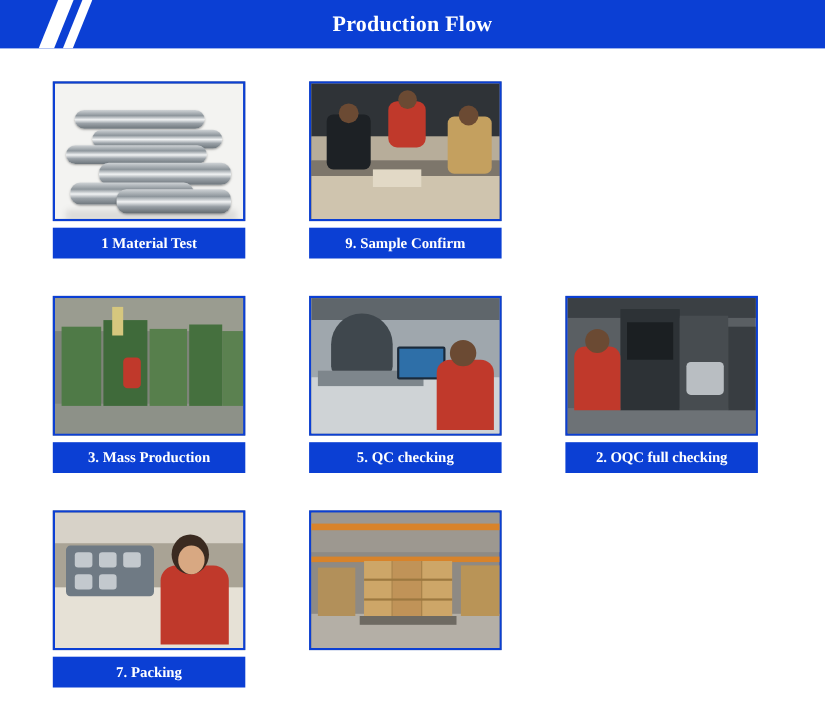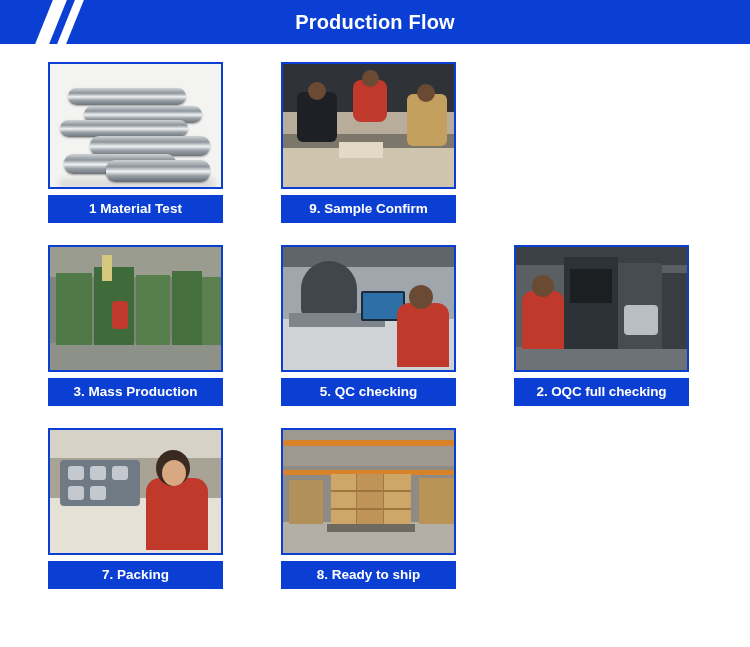--- a/index.html
+++ b/index.html
@@ -11,20 +11,21 @@
     background: #ffffff;
     font-family: "Liberation Sans", sans-serif;
   }
 
   #page {
     position: relative;
     width: 750px;
     height: 647px;
     background: #ffffff;
     overflow: hidden;
+    font-family: Liberation Serif, serif;
   }
 
   
   #header {
     position: absolute;
     left: 0;
     top: 0;
     width: 750px;
     height: 44px;
     background: #0b3fd4;
@@ -62,20 +63,21 @@
     width: 660px;
   }
   .row {
     display: flex;
     flex-direction: row;
     margin-bottom: 22px;
   }
   .cell {
     width: 175px;
     margin-right: 58px;
+    margin-top: 12px;
   }
   .cell:last-child { margin-right: 0; }
 
   .photo {
     width: 175px;
     height: 127px;
     border: 2px solid #0b3fd4;
     position: relative;
     overflow: hidden;
     background: #8a8f94;
@@ -274,21 +276,20 @@
             <div class="sh" style="left:48px;top:44px;width:26px;height:50px;background:#cda668;border-right:1px solid #a07c45;"></div>
             <div class="sh" style="left:74px;top:44px;width:27px;height:50px;background:#c09358;border-right:1px solid #a07c45;"></div>
             <div class="sh" style="left:101px;top:44px;width:27px;height:50px;background:#cda668;"></div>
             <div class="sh" style="left:48px;top:60px;width:80px;height:2px;background:#9c7840;"></div>
             <div class="sh" style="left:48px;top:78px;width:80px;height:2px;background:#9c7840;"></div>
             <div class="sh" style="left:44px;top:94px;width:88px;height:8px;background:#6e6a62;"></div>
             <div class="sh" style="left:136px;top:48px;width:36px;height:46px;background:#b99457;"></div>
             <div class="sh" style="left:6px;top:50px;width:34px;height:44px;background:#b2905a;"></div>
           </div>
         </div>
-        <div class="label">8. Ready to ship</div>
       </div>
 
       <div class="cell"></div>
 
     </div>
 
   </div>
 </div>
 
 </body></html>

